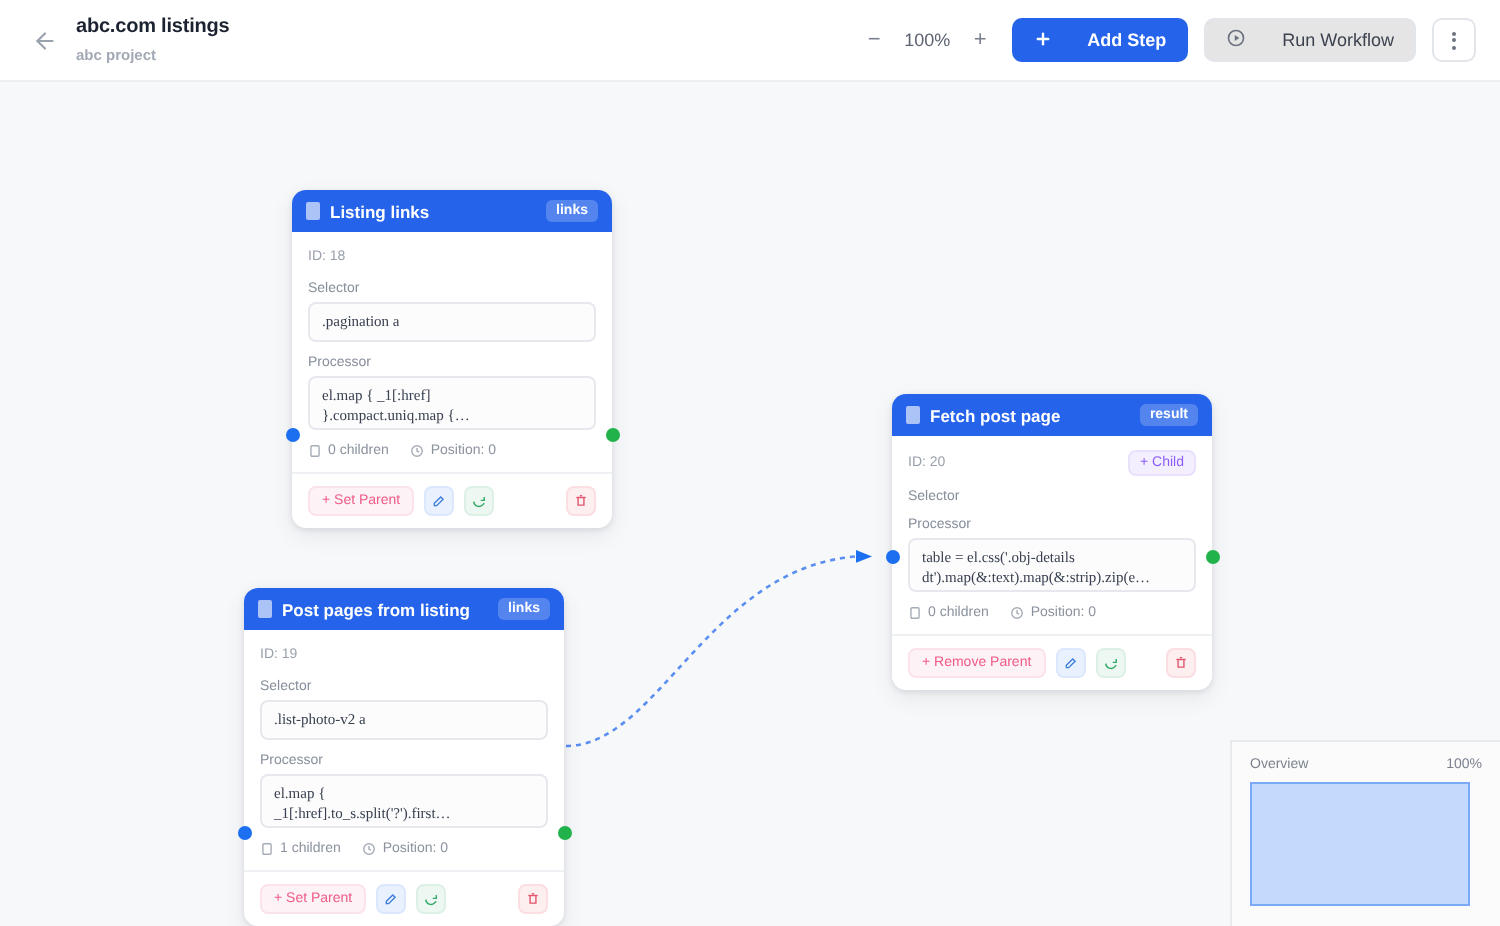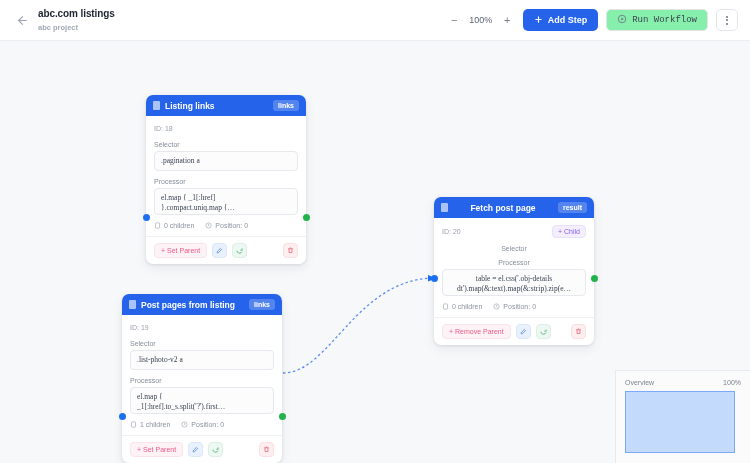--- a/index.html
+++ b/index.html
@@ -34,28 +34,28 @@
   .zoom-ctl { display: flex; align-items: center; gap: 6px; color: #79808d; }
   .zoom-btn {
     width: 15px; height: 15px; border-radius: 4px;
     display: flex; align-items: center; justify-content: center;
     font-size: 11px; color: #79808d; cursor: pointer; background: transparent;
     border: none; line-height: 1;
   }
   .zoom-val { font-size: 9px; color: #5b6270; min-width: 26px; text-align: center; }
 
   .btn {
-    display: inline-flex; align-items: center; gap: 5px;
+    display: inline-flex; align-items: center; gap: 18px;
     height: 22px; padding: 0 10px;
     border-radius: 5px; font-size: 9px; font-weight: bold;
     cursor: pointer; border: 1px solid transparent;
     white-space: nowrap; line-height: 1;
   }
   .btn-primary { background: #2563eb; color: #fff; }
-  .btn-ghost { background: #86efac; color: #3c434f; border-color: #e2e5ea; font-weight: normal; font-family: Liberation Mono, monospace; }
+  .btn-ghost { background: #e5e5e5; color: #3c434f; border-color: #e2e5ea; font-weight: normal; }
   .btn-icon-sq {
     width: 22px; height: 22px; border-radius: 5px;
     background: #fff; border: 1px solid #e2e5ea;
     display: flex; align-items: center; justify-content: center;
     cursor: pointer; color: #6c737f;
   }
   .dots { display: flex; flex-direction: column; gap: 1.5px; align-items: center; }
   .dots i { width: 2px; height: 2px; background: #6c737f; border-radius: 50%; display: block; }
 
   
@@ -262,21 +262,21 @@
         <span class="sq sq-red">
           <svg width="7" height="7" viewBox="0 0 24 24" fill="none" stroke="currentColor" stroke-width="2.4">
               <polyline points="4 6 20 6"></polyline>
               <path d="M7 6v13h10V6"></path>
               <path d="M10 3h4"></path>
             </svg>
         </span>
       </div>
     </div>
 
-    <div class="node" style="left:434px; top:156px;text-align:center;">
+    <div class="node" style="left:446px; top:156px;">
       <div class="port port-in" style="top:78px;"></div>
       <div class="port port-out" style="top:78px;"></div>
 
       <div class="node-head">
         <span class="node-head-icon"></span>
         <span class="node-title">Fetch post page</span>
         <span class="node-badge">result</span>
       </div>
 
       <div class="node-body">

